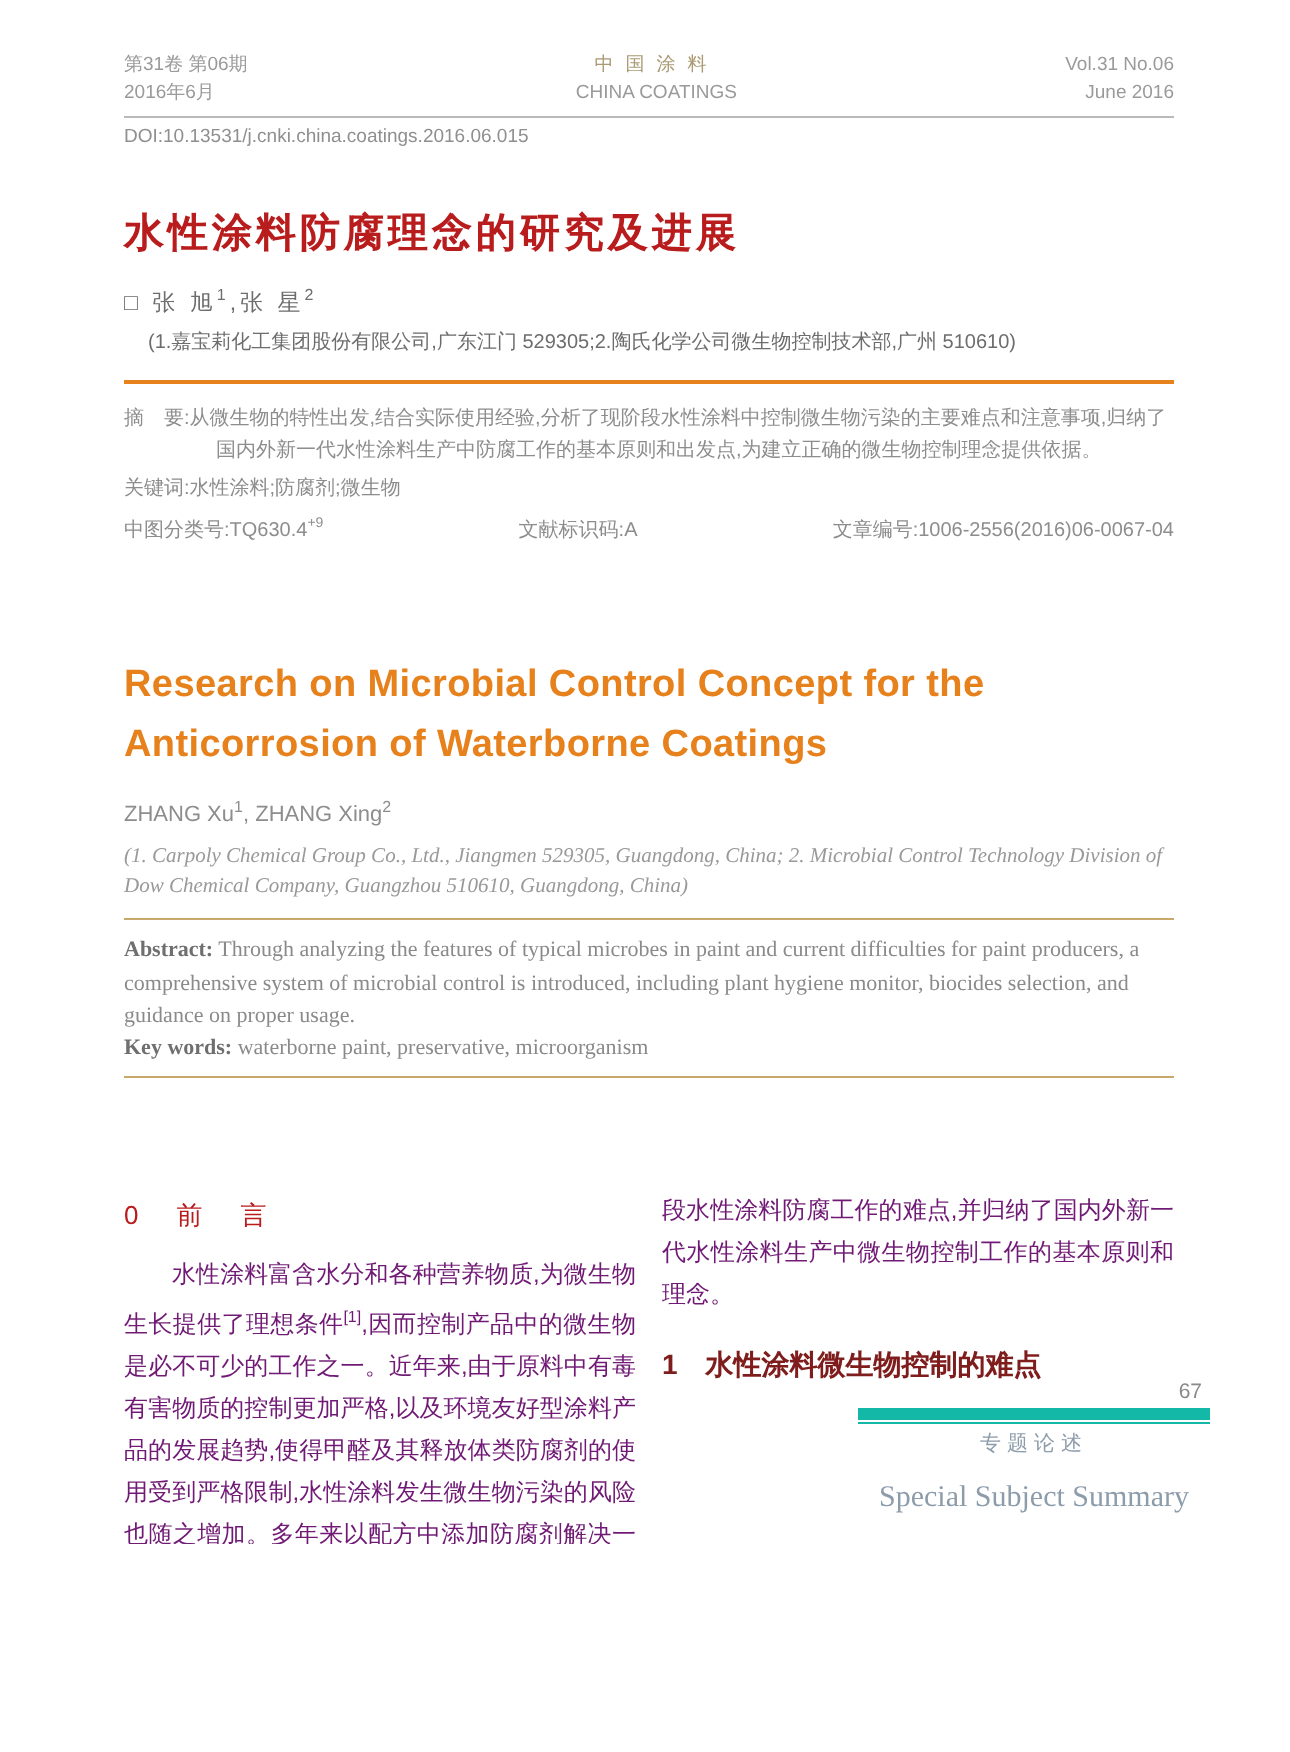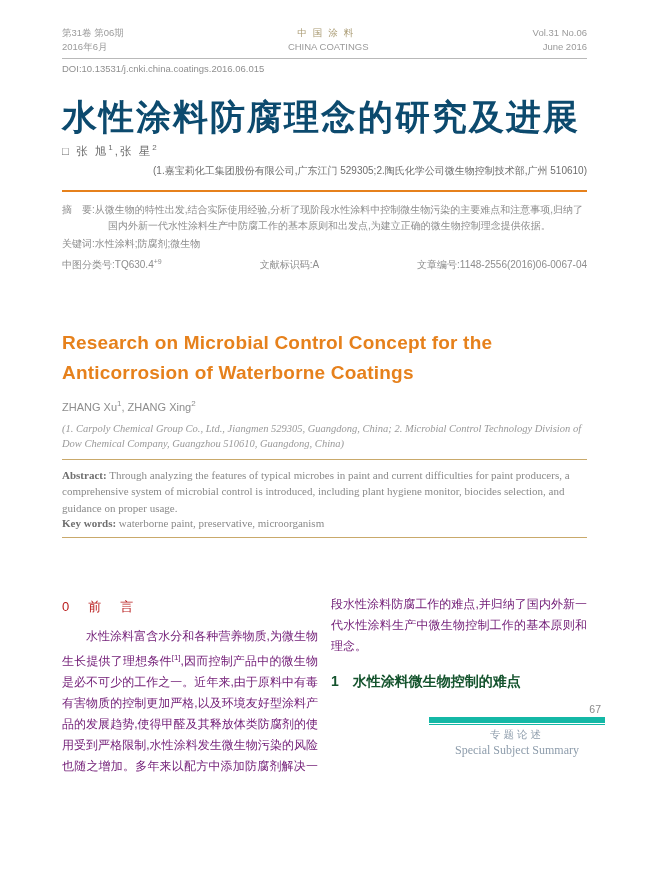--- a/index.html
+++ b/index.html
@@ -17,25 +17,25 @@
   
   .jheader{display:flex;justify-content:space-between;align-items:flex-start;
     font-size:9.5px;line-height:14px;color:#9a9a9a;
     border-bottom:1px solid #b9b9b9;padding-bottom:4px;}
   .jheader .col{white-space:nowrap;}
   .jheader .col.center{text-align:center;}
   .jheader .col.right{text-align:right;}
   .jname-cn{color:#a99a72;letter-spacing:6px;}
   .doi{font-size:9.5px;color:#8f8f8f;margin-top:4px;}
   
-  .cn-title{font-size:35px;font-weight:bold;color:#0c4a6e;
+  .cn-title{font-size:20px;font-weight:bold;color:#b91c1c;
     letter-spacing:2px;margin:26px 0 0 0;line-height:34px;}
   .cn-authors{font-size:11.5px;color:#6d6d6d;margin-top:9px;letter-spacing:2px;}
   .cn-authors sup{font-size:8px;}
-  .cn-affil{font-size:10px;color:#6d6d6d;margin-top:5px;padding-left:12px;text-align:right;}
+  .cn-affil{font-size:10px;color:#6d6d6d;margin-top:5px;padding-left:12px;}
   .orange-rule{border:none;border-top:2.5px solid #e6811c;margin:12px 0 0 0;}
   
   .cn-abs{margin-top:10px;font-size:10px;line-height:16px;color:#8d8d8d;}
   .hang{padding-left:46px;text-indent:-46px;}
   .cn-keywords{margin-top:3px;font-size:10px;color:#8d8d8d;}
   .cn-meta{display:flex;justify-content:space-between;margin-top:7px;
     font-size:10px;color:#8d8d8d;}
   .cn-meta sup{font-size:7px;}
   
   .en-title{font-size:19px;font-weight:bold;color:#e6811c;
@@ -48,34 +48,34 @@
   .en-abs{font-family:"Liberation Serif","DejaVu Serif",serif;
     font-size:11px;line-height:16.5px;color:#8a8a8a;margin-top:7px;}
   .en-abs b{color:#6f6f6f;}
   .en-kw{font-family:"Liberation Serif","DejaVu Serif",serif;
     font-size:11px;color:#8a8a8a;margin-top:1px;}
   .en-kw b{color:#6f6f6f;}
   
   .body-cols{display:flex;gap:13px;margin-top:56px;}
   .colL,.colR{width:256px;}
   .h-sec0{font-size:13px;font-weight:normal;color:#b91c1c;margin:4px 0 10px 0;letter-spacing:3px;}
-  .h-sec1{font-size:14px;font-weight:bold;color:#14532d;margin:16px 0 8px 0;}
+  .h-sec1{font-size:14px;font-weight:bold;color:#7f1d1d;margin:16px 0 8px 0;}
   .h-sec11{font-size:11.5px;font-weight:bold;color:#e6811c;margin:0 0 6px 0;}
   .para{font-size:12px;line-height:21px;color:#701a75;text-align:justify;margin:0;}
   .indent{text-indent:2em;}
   .para sup{font-size:8px;}
   .recv-rule{border:none;border-top:1px solid #8f8f8f;margin:6px 0 0 0;}
   .recv{font-size:9.5px;color:#777;margin-top:4px;}
   
   .pagefoot{position:absolute;right:40px;bottom:14px;width:176px;text-align:center;}
   .pagefoot .pnum{font-size:10.5px;color:#8a8a8a;text-align:right;
     border-bottom:6px solid #14b8a6;padding:2px 4px 2px 0;}
   .pagefoot .col-cn{font-size:10.5px;color:#8d9cab;letter-spacing:3px;
     border-top:1px solid #14b8a6;margin-top:1px;padding-top:3px;}
-  .pagefoot .col-en{font-size:12px;color:#8d9cab;margin-top:1px;
+  .pagefoot .col-en{font-size:15px;color:#8d9cab;margin-top:12px;
     font-family:"Liberation Serif","DejaVu Serif",serif;}
 </style>
 </head>
 <body>
 
 <div class="page">
 
   <div class="jheader">
     <div class="col">
       <div>第31卷 第06期</div>
@@ -103,21 +103,21 @@
 
   <div class="cn-abs hang">
     <span>摘　要:</span><span>从微生物的特性出发,结合实际使用经验,分析了现阶段水性涂料中控制微生物污染的主要难点和注意事项,归纳了国内外新一代水性涂料生产中防腐工作的基本原则和出发点,为建立正确的微生物控制理念提供依据。</span>
   </div>
   <div class="cn-keywords">
     <span>关键词:</span><span>水性涂料;防腐剂;微生物</span>
   </div>
   <div class="cn-meta">
     <span><span>中图分类号:</span><span>TQ630.4</span><sup>+9</sup></span>
     <span><span>文献标识码:</span><span>A</span></span>
-    <span><span>文章编号:</span><span>1148-2556(2016)06-0067-04</span></span>
+    <span><span>文章编号:</span><span>1006-2556(2016)06-0067-04</span></span>
   </div>
 
   <h2 class="en-title">Research on Microbial Control Concept for the Anticorrosion of Waterborne Coatings</h2>
   <div class="en-authors">
     <span>ZHANG Xu</span><sup>1</sup><span>, </span><span>ZHANG Xing</span><sup>2</sup>
   </div>
   <div class="en-affil">(1. Carpoly Chemical Group Co., Ltd., Jiangmen 529305, Guangdong, China; 2. Microbial Control Technology Division of Dow Chemical Company, Guangzhou 510610, Guangdong, China)</div>
 
   <hr class="tan-rule">
   <div class="en-abs">

